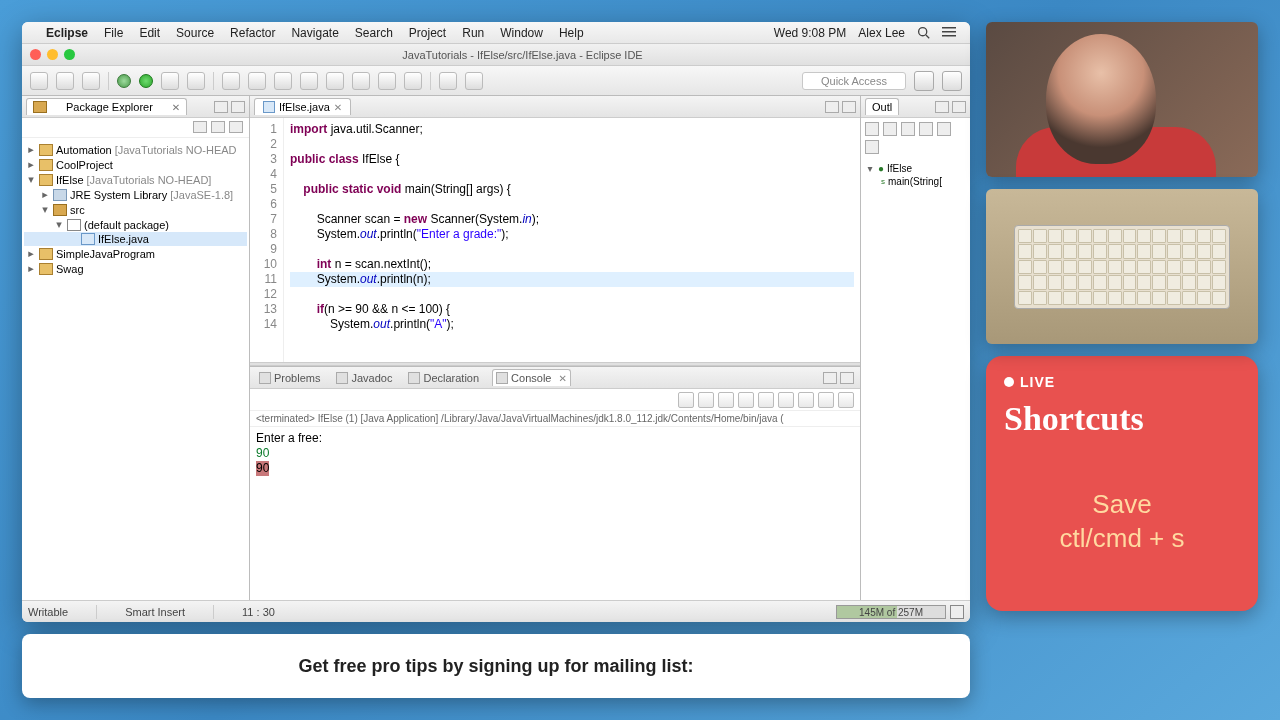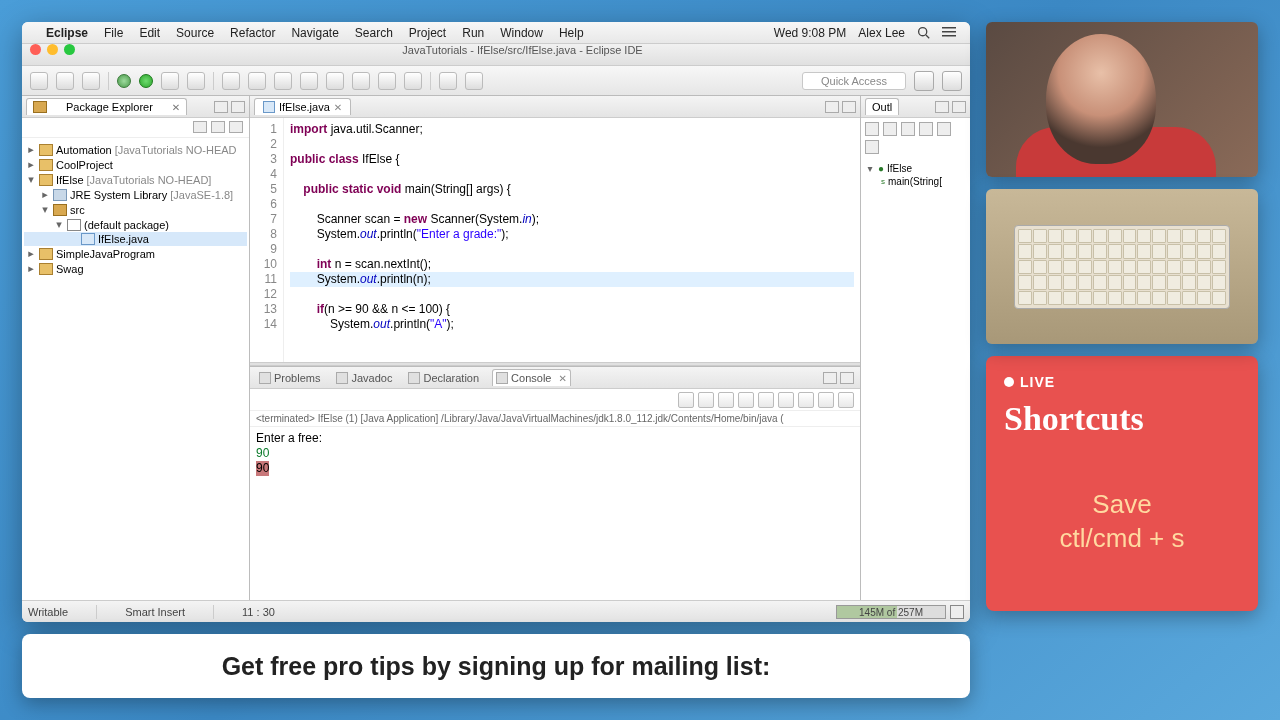--- a/index.html
+++ b/index.html
@@ -4,21 +4,21 @@
 <style>
 * { margin: 0; padding: 0; box-sizing: border-box; font-family: -apple-system, "Helvetica Neue", Arial, sans-serif; }
 body { background: linear-gradient(140deg, #4a9dd8 0%, #3b88c4 50%, #5aa8dc 100%); width: 1280px; height: 720px; overflow: hidden; position: relative; }
 .stage { position: relative; width: 1280px; height: 630px; }
 .eclipse-window { position: absolute; left: 22px; top: 22px; width: 948px; height: 600px; background: #ececec; border-radius: 6px; box-shadow: 0 8px 30px rgba(0,0,0,.35); overflow: hidden; display: flex; flex-direction: column; }
 .mac-menubar { height: 22px; background: linear-gradient(#f7f7f7,#e8e8e8); display: flex; align-items: center; font-size: 12px; color: #222; padding: 0 6px; border-bottom: 1px solid #ccc; }
 .apple-logo { font-size: 13px; margin-right: 10px; }
 .mac-menubar .mbi { padding: 0 8px; cursor: default; }
 .mac-right { margin-left: auto; display: flex; gap: 12px; padding-right: 8px; color: #222; }
 .mac-right svg { display:block; }
-.win-title { height: 22px; background: linear-gradient(#f1f1f1,#e0e0e0); display: flex; align-items: flex-start; font-size: 11px; color: #555; border-bottom: 1px solid #ccc; }
+.win-title { height: 22px; background: linear-gradient(#f1f1f1,#e0e0e0); display: flex; align-items: center; font-size: 11px; color: #555; border-bottom: 1px solid #ccc; }
 .traffic { display: flex; gap: 6px; margin-left: 8px; }
 .dot { width: 11px; height: 11px; border-radius: 50%; }
 .dot.r { background: #ff5f57; } .dot.y { background: #ffbd2e; } .dot.g { background: #28c840; }
 .win-title .tt { flex: 1; text-align: center; }
 .toolbar { height: 30px; background: linear-gradient(#f7f7f7,#e6e6e6); border-bottom: 1px solid #bbb; display: flex; align-items: center; padding: 0 8px; gap: 8px; }
 .tbicon { width: 18px; height: 18px; border: 1px solid #bbb; border-radius: 3px; background: linear-gradient(#fff,#ddd); }
 .run-bullet { width: 14px; height: 14px; border-radius: 50%; background: radial-gradient(#6fdc6f,#2da52d); border: 1px solid #1c7a1c; }
 .bug { width:14px; height:14px; border-radius:50%; background: radial-gradient(#9fdc9f,#4a9a4a); border:1px solid #3a7a3a; }
 .quick-access { margin-left: auto; border: 1px solid #c8c8c8; background: #fff; border-radius: 3px; font-size: 11px; color: #888; padding: 2px 18px; }
 .pers-icon { width: 20px; height: 20px; border: 1px solid #aaa; border-radius: 3px; background: linear-gradient(#fff,#ddd); }
@@ -77,26 +77,26 @@
 .heap-txt { position: absolute; left: 0; right: 0; text-align: center; font-size: 10px; line-height: 14px; }
 .trash { width: 14px; height: 14px; border: 1px solid #888; background: #eee; }
 .side-col { position: absolute; left: 986px; top: 22px; width: 272px; display: flex; flex-direction: column; gap: 12px; }
 .cam { width: 272px; border-radius: 6px; background: #333; box-shadow: 0 6px 20px rgba(0,0,0,.3); }
 .cam1 { height: 155px; background: linear-gradient(135deg,#5a4a42,#8a6a58); position: relative; overflow: hidden; }
 .cam1::after { content:""; position:absolute; left:60px; top:12px; width:110px; height:130px; background: radial-gradient(circle at 50% 30%, #e8c0a8 0%, #c89078 40%, #4a3830 70%); border-radius: 50% 50% 45% 45%; }
 .cam1 .shirt { position:absolute; left:30px; bottom:0; width:200px; height:50px; background:#c83a3a; border-radius: 40px 40px 0 0; }
 .cam2 { height: 155px; background: linear-gradient(#c8b898,#a89878); position: relative; }
 .cam2 .kb { position:absolute; left:28px; top:36px; width:216px; height:84px; background:#e8e0d0; border:1px solid #aaa; border-radius:4px; display:grid; grid-template-columns: repeat(14,1fr); grid-template-rows: repeat(5,1fr); gap:1px; padding:3px; }
 .cam2 .key { background:#f0ece0; border:1px solid #c8c0a8; border-radius:1px; }
-.live-card { width: 272px; height: 255px; background: #e8514f; border-radius: 8px; box-shadow: 0 6px 20px rgba(0,0,0,.3); padding: 18px; color: #fff; }
+.live-card { width: 272px; height: 255px; background: #e8514f; border-radius: 16px; box-shadow: 0 6px 20px rgba(0,0,0,.3); padding: 18px; color: #fff; }
 .live-badge { display: flex; align-items: center; gap: 6px; font-size: 14px; font-weight: 600; letter-spacing: 1px; }
 .live-dot { width: 10px; height: 10px; border-radius: 50%; background: #fff; }
 .live-title { font-family: "Comic Sans MS", cursive; font-size: 34px; font-weight: bold; margin-top: 10px; }
 .live-sc { font-family: "Comic Sans MS", cursive; font-size: 26px; text-align: center; margin-top: 50px; color: #ffd9a0; line-height: 1.3; }
-.banner { position: absolute; left: 22px; top: 634px; width: 948px; height: 64px; background: #fff; border-radius: 8px; box-shadow: 0 6px 20px rgba(0,0,0,.3); display: flex; align-items: center; justify-content: center; font-size: 25px; font-weight: 700; color: #222; padding: 0 14px; }
+.banner { position: absolute; left: 22px; top: 634px; width: 948px; height: 64px; background: #fff; border-radius: 8px; box-shadow: 0 6px 20px rgba(0,0,0,.3); display: flex; align-items: center; justify-content: center; font-size: 18px; font-weight: 700; color: #222; padding: 0 14px; }
 .banner .link { color: #5a4dc8; margin-left: 8px; }
 </style>
 </head>
 <body>
 
 <div class="stage">
   <div class="eclipse-window">
 
     <div class="mac-menubar">
       <span class="apple-logo"></span>

